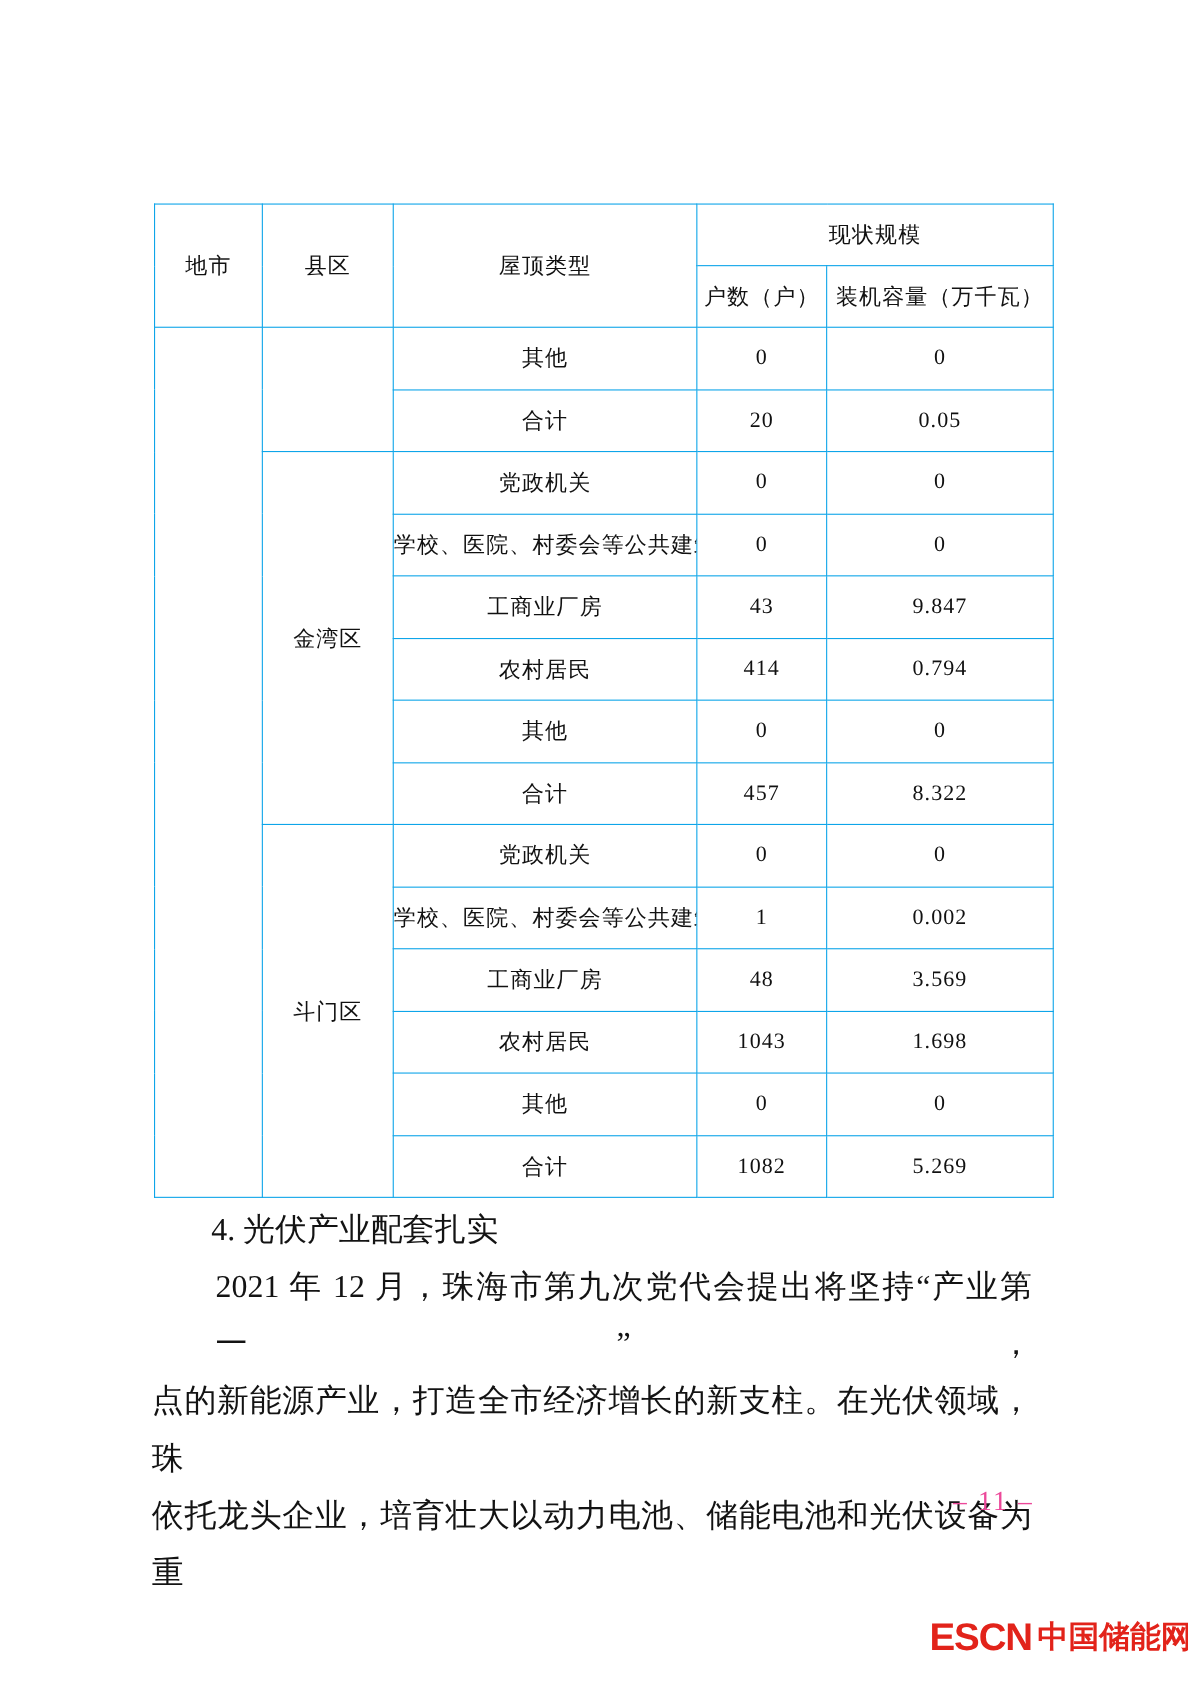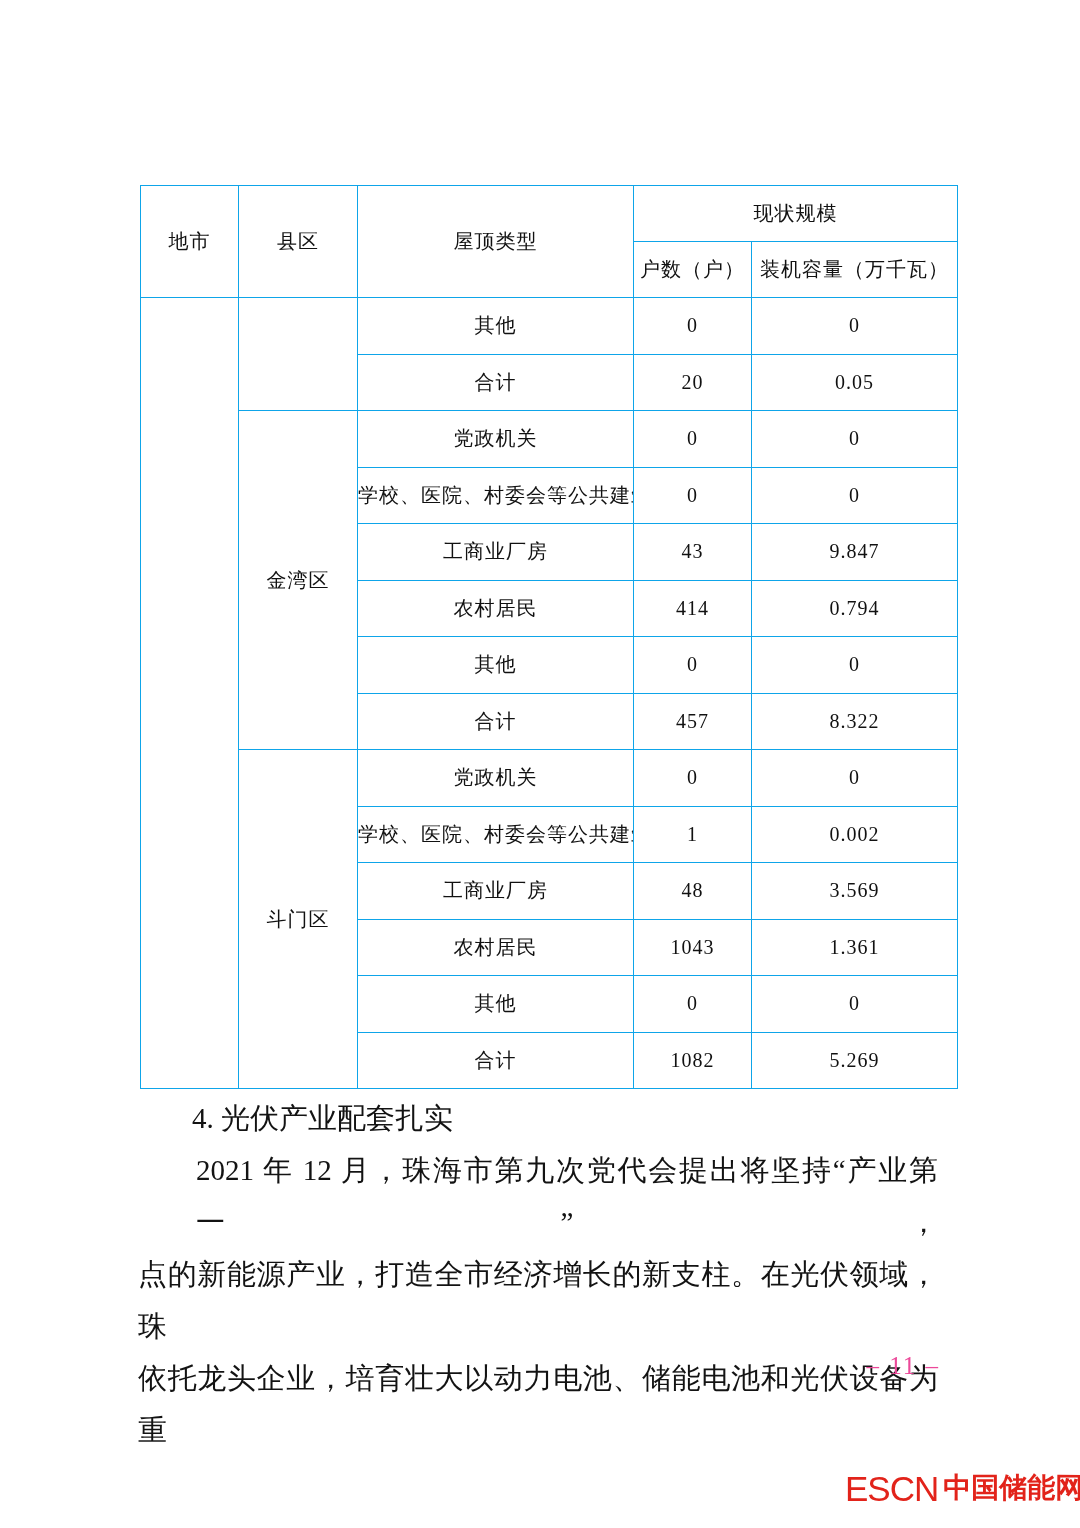--- a/index.html
+++ b/index.html
@@ -76,21 +76,21 @@
     left: 845px;
     top: 1468px;
     height: 40px;
     display: flex;
     align-items: center;
     gap: 5px;
     white-space: nowrap;
   }
   .logo-en {
     font-family: "Liberation Sans", "DejaVu Sans", sans-serif;
-    font-weight: 400;
+    font-weight: 700;
     font-size: 35px;
     letter-spacing: -1px;
     line-height: 1;
   }
   .logo-cn {
     font-family: "Liberation Sans", "DejaVu Sans", sans-serif;
     font-weight: 900;
     font-size: 28px;
     letter-spacing: 0px;
     line-height: 1;
@@ -177,21 +177,21 @@
           <td>0.002</td>
         </tr>
         <tr>
           <td>工商业厂房</td>
           <td>48</td>
           <td>3.569</td>
         </tr>
         <tr>
           <td>农村居民</td>
           <td>1043</td>
-          <td>1.361</td>
+          <td>1.698</td>
         </tr>
         <tr>
           <td>其他</td>
           <td>0</td>
           <td>0</td>
         </tr>
         <tr>
           <td>合计</td>
           <td>1082</td>
           <td>5.269</td>

